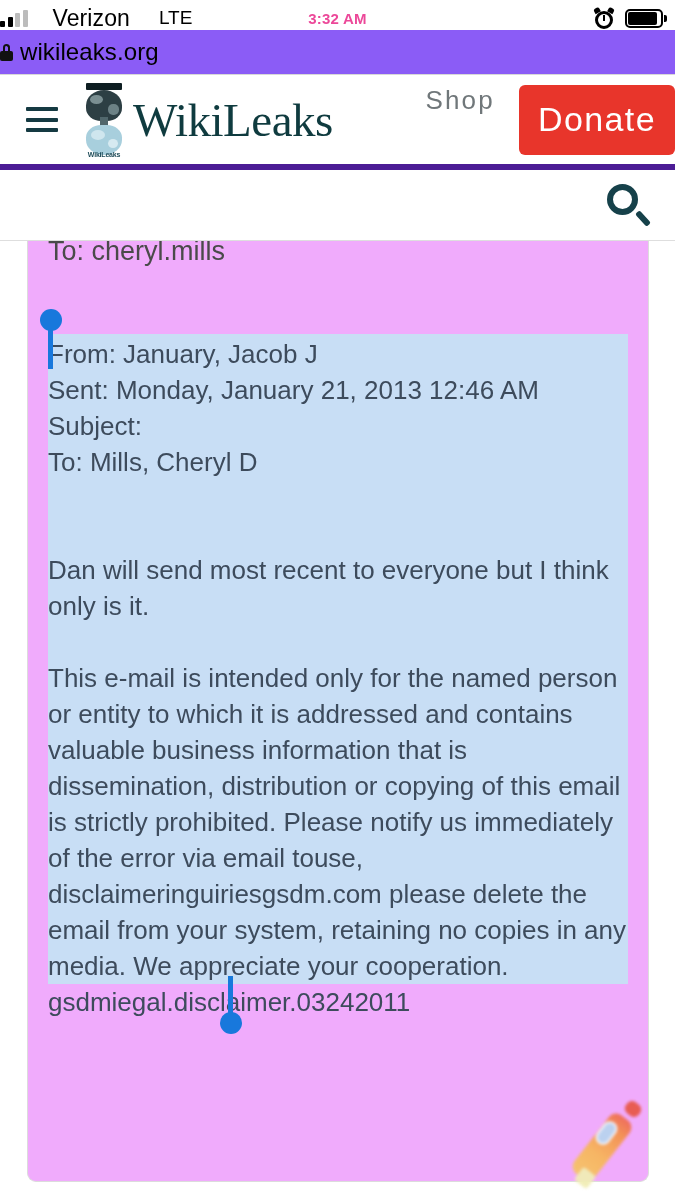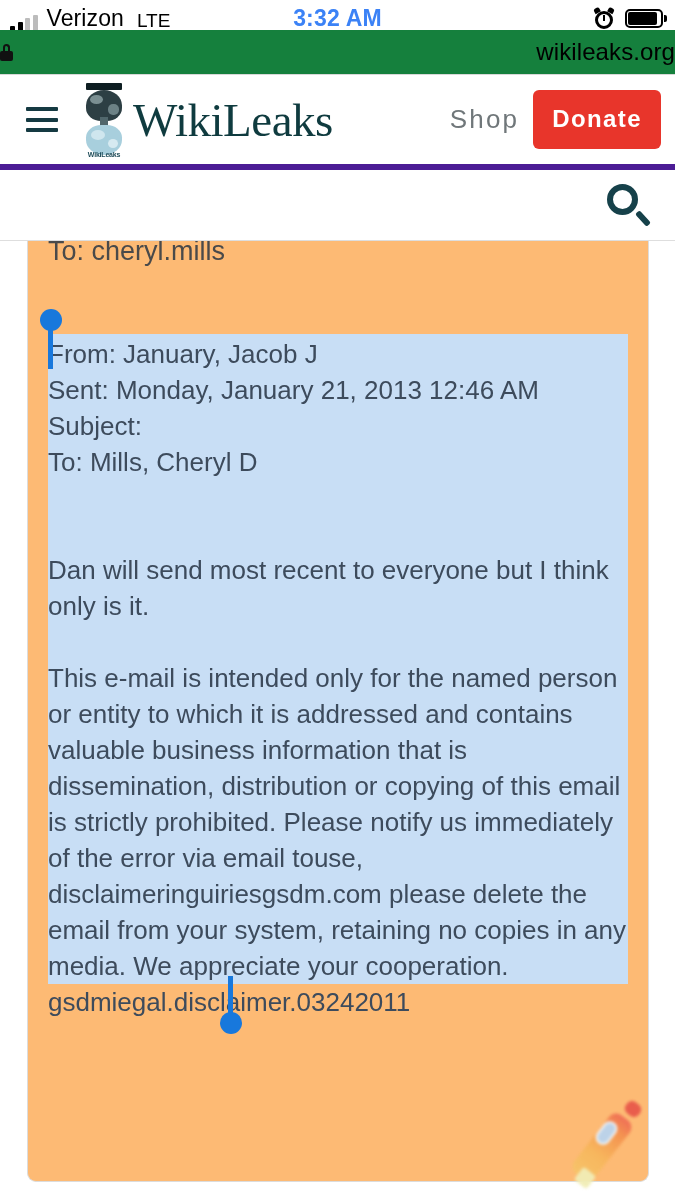--- a/index.html
+++ b/index.html
@@ -9,32 +9,32 @@
     font-family: "Liberation Sans", sans-serif;
     overflow: hidden;
   }
   #screen { position: relative; width: 675px; height: 1200px; background: #ffffff; }
 
   
   .statusbar {
     position: absolute; top: 0; left: 0; width: 675px; height: 36px;
     display: flex; align-items: center; background: #ffffff;
   }
-  .sb-left { display: flex; align-items: flex-end; gap: 9px; padding-left: 10px; flex: 0 0 auto; }
+  .sb-left { display: flex; align-items: center; gap: 25px; padding-left: 0; flex: 0 0 auto; }
   .signal { display: flex; align-items: flex-end; gap: 2.5px; height: 17px; }
   .signal i { display: block; width: 5px; background: #000; border-radius: 1px; }
   .signal i:nth-child(1) { height: 6px; }
   .signal i:nth-child(2) { height: 10px; }
   .signal i:nth-child(3) { height: 14px; background: #bcbcbc; }
   .signal i:nth-child(4) { height: 17px; background: #bcbcbc; }
   .carrier { font-size: 23px; color: #000; letter-spacing: .1px; }
   .lte { font-size: 19px; color: #000; margin-left: 4px; }
   .sb-center {
     position: absolute; left: 0; right: 0; text-align: center;
-    font-size: 23px; font-weight: bold; color: #3b82f6; letter-spacing: .2px;
+    font-size: 15px; font-weight: bold; color: #ec4899; letter-spacing: .2px;
   }
   .sb-right {
     position: absolute; right: 12px; top: 0; height: 36px;
     display: flex; align-items: center; gap: 11px;
   }
   .alarm-ico { position: relative; width: 20px; height: 20px; }
   .alarm-ico .face {
     position: absolute; left: 1px; top: 3px; width: 18px; height: 18px;
     border: 3px solid #000; border-radius: 50%;
   }
@@ -56,22 +56,22 @@
     background: #000; border-radius: 2px;
   }
   .battery .nub {
     position: absolute; right: -4px; top: 6px; width: 3px; height: 7px;
     background: #000; border-radius: 0 2px 2px 0;
   }
 
   
   .urlbar {
     position: absolute; top: 30px; left: 0; width: 675px; height: 44px;
-    display: flex; align-items: center; justify-content: space-between; gap: 13px;
-    background: #15803d;
+    display: flex; align-items: center; justify-content: flex-start; gap: 7px;
+    background: #8b5cf6;
   }
   .lock-ico { position: relative; width: 13px; height: 17px; }
   .lock-ico .shackle {
     position: absolute; left: 3px; top: 0; width: 7px; height: 8px;
     border: 2.2px solid #111; border-bottom: none; border-radius: 4px 4px 0 0;
   }
   .lock-ico .body {
     position: absolute; left: 0; bottom: 0; width: 13px; height: 10px;
     background: #111; border-radius: 2px;
   }
@@ -130,27 +130,27 @@
   }
   .logo-mark .logoword {
     position: absolute; left: 5px; bottom: 1px; width: 40px; text-align: center;
     font-size: 7px; color: #1d4b58; font-weight: bold; letter-spacing: -.2px;
   }
   .brand-name {
     font-family: "Liberation Serif", serif;
     font-size: 47px; color: #0f3b3f; margin-left: 4px; letter-spacing: -.5px;
   }
   .hdr-actions {
-    margin-left: auto; display: flex; align-items: center; gap: 14px; padding-right: 14px;
+    margin-left: auto; display: flex; gap: 24px; 
   }
   .shop-link {
     font-size: 26px; color: #70777a; letter-spacing: 2.2px; font-weight: 500; cursor: pointer;
   }
   .donate-btn {
-    background: #e8352b; color: #fff; font-size: 24px; font-weight: bold;
+    background: #e8352b; color: #fff; font-size: 34px; font-weight: normal;
     letter-spacing: 1.4px; padding: 15px 19px 16px; border-radius: 6px;
     border: none; cursor: pointer; font-family: "Liberation Sans", sans-serif;
   }
 
   
   .searchbar {
     position: absolute; top: 171px; left: 0; width: 675px; height: 70px;
     background: #ffffff; display: flex; align-items: center;
     border-bottom: 1px solid #dedede;
   }
@@ -168,21 +168,21 @@
     border: 6px solid #16414a; border-radius: 50%;
   }
   .search-ico .handle {
     position: absolute; right: 5px; bottom: 2px; width: 6px; height: 17px;
     background: #16414a; transform: rotate(-42deg); border-radius: 2px;
   }
 
   
   .doc-panel {
     position: absolute; top: 241px; left: 27px; width: 622px; height: 941px;
-    background: #fdba74; border: 1px solid #dcdcdc; border-top: none;
+    background: #f0abfc; border: 1px solid #dcdcdc; border-top: none;
     border-radius: 0 0 9px 9px;
     font-size: 26px; line-height: 36px; color: #3d4b5c;
     overflow: hidden;
   }
   .doc-inner { position: relative; padding: 0 20px; }
   .clip-line {
     position: relative; margin-top: -7px; white-space: pre; color: #4a4a4a;
     font-size: 27px; line-height: 34px;
   }
   .gap-a { height: 66px; }

